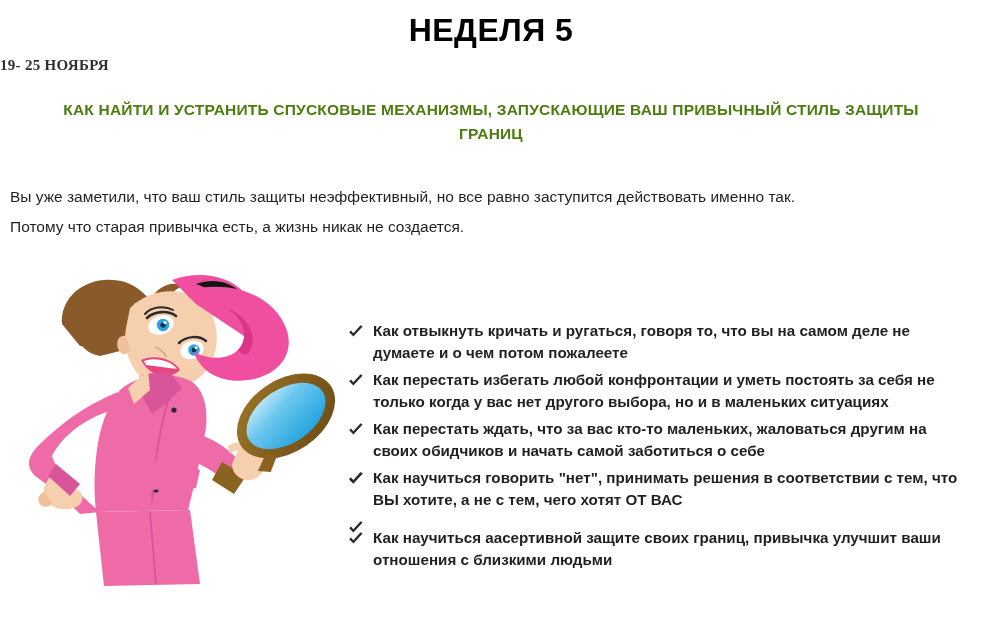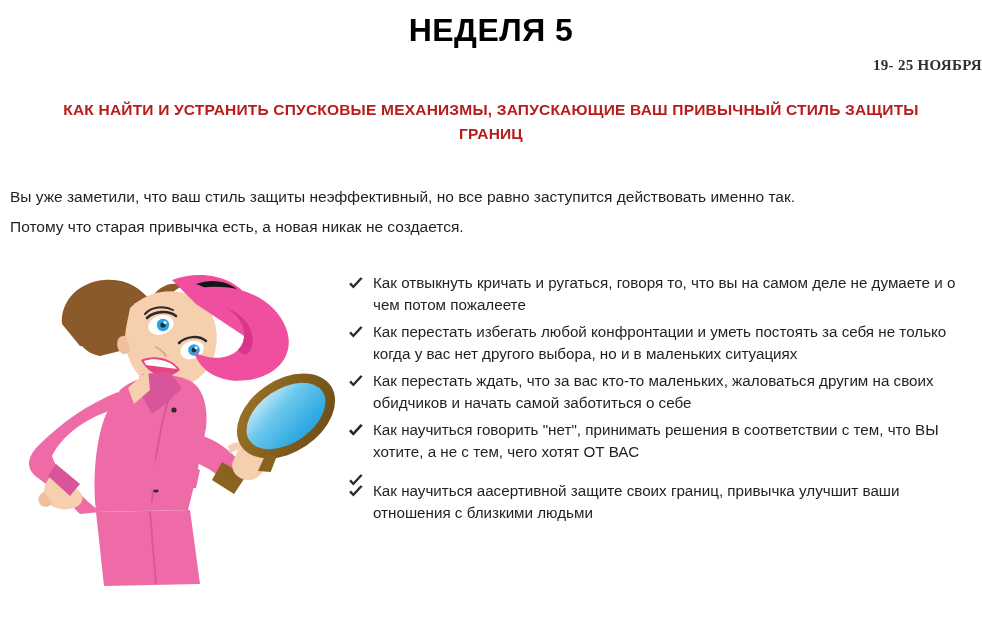--- a/index.html
+++ b/index.html
@@ -21,56 +21,57 @@
     text-align: center;
     font-family: Liberation Sans, sans-serif;
     font-weight: bold;
     font-size: 32px;
     letter-spacing: 0.5px;
     color: #000000;
     margin: 12px 0 0 0;
     line-height: 1.15;
   }
   .page-subtitle {
-    text-align: right;
+    text-align: left;
     font-family: "Liberation Serif", serif;
     font-weight: bold;
     font-size: 15px;
     letter-spacing: 0.3px;
     color: #2f2f2f;
     margin: 8px 0 0 0;
   }
 
   .section-heading {
     margin: 24px 38px 0 38px;
     text-align: center;
     font-family: "Liberation Sans", sans-serif;
     font-weight: bold;
     font-size: 15.5px;
     line-height: 1.55;
     letter-spacing: 0.2px;
-    color: #b91c1c;
+    color: #4d7c0f;
     text-transform: uppercase;
   }
 
   
   .intro {
     margin: 36px 12px 0 10px;
     font-size: 15.5px;
     line-height: 1.95;
     color: #231f20;
   }
   .intro p { margin: 0; }
 
   
   .lower {
     position: relative;
     margin-top: 22px;
     display: flex;
-    align-items: flex-start;
+    align-items: center;
+    font-weight: bold;
   }
 
   .illustration-wrap {
     width: 345px;
     flex: 0 0 345px;
     position: relative;
     height: 360px;
   }
 
   .list-wrap {
@@ -110,21 +111,21 @@
 </style>
 </head>
 <body>
 
 <h1 class="page-title">НЕДЕЛЯ 5</h1>
 <div class="page-subtitle">19- 25 НОЯБРЯ</div>
 <div class="section-heading">КАК НАЙТИ И УСТРАНИТЬ СПУСКОВЫЕ МЕХАНИЗМЫ, ЗАПУСКАЮЩИЕ ВАШ ПРИВЫЧНЫЙ СТИЛЬ ЗАЩИТЫ ГРАНИЦ</div>
 
 <div class="intro">
   <p>Вы уже заметили, что ваш стиль защиты неэффективный, но все равно заступится действовать именно так.</p>
-  <p>Потому что старая привычка есть, а новая никак не создается.</p>
+  <p>Потому что старая привычка есть, а жизнь никак не создается.</p>
 </div>
 
 <div class="lower">
 
   <div class="illustration-wrap">
     <svg width="345" height="360" viewBox="0 0 345 360">
       <defs>
         <linearGradient id="lensGrad" x1="0" y1="0" x2="0.4" y2="1">
           <stop offset="0%" stop-color="#d9f0fb"></stop>
           <stop offset="45%" stop-color="#6cc8ee"></stop>

